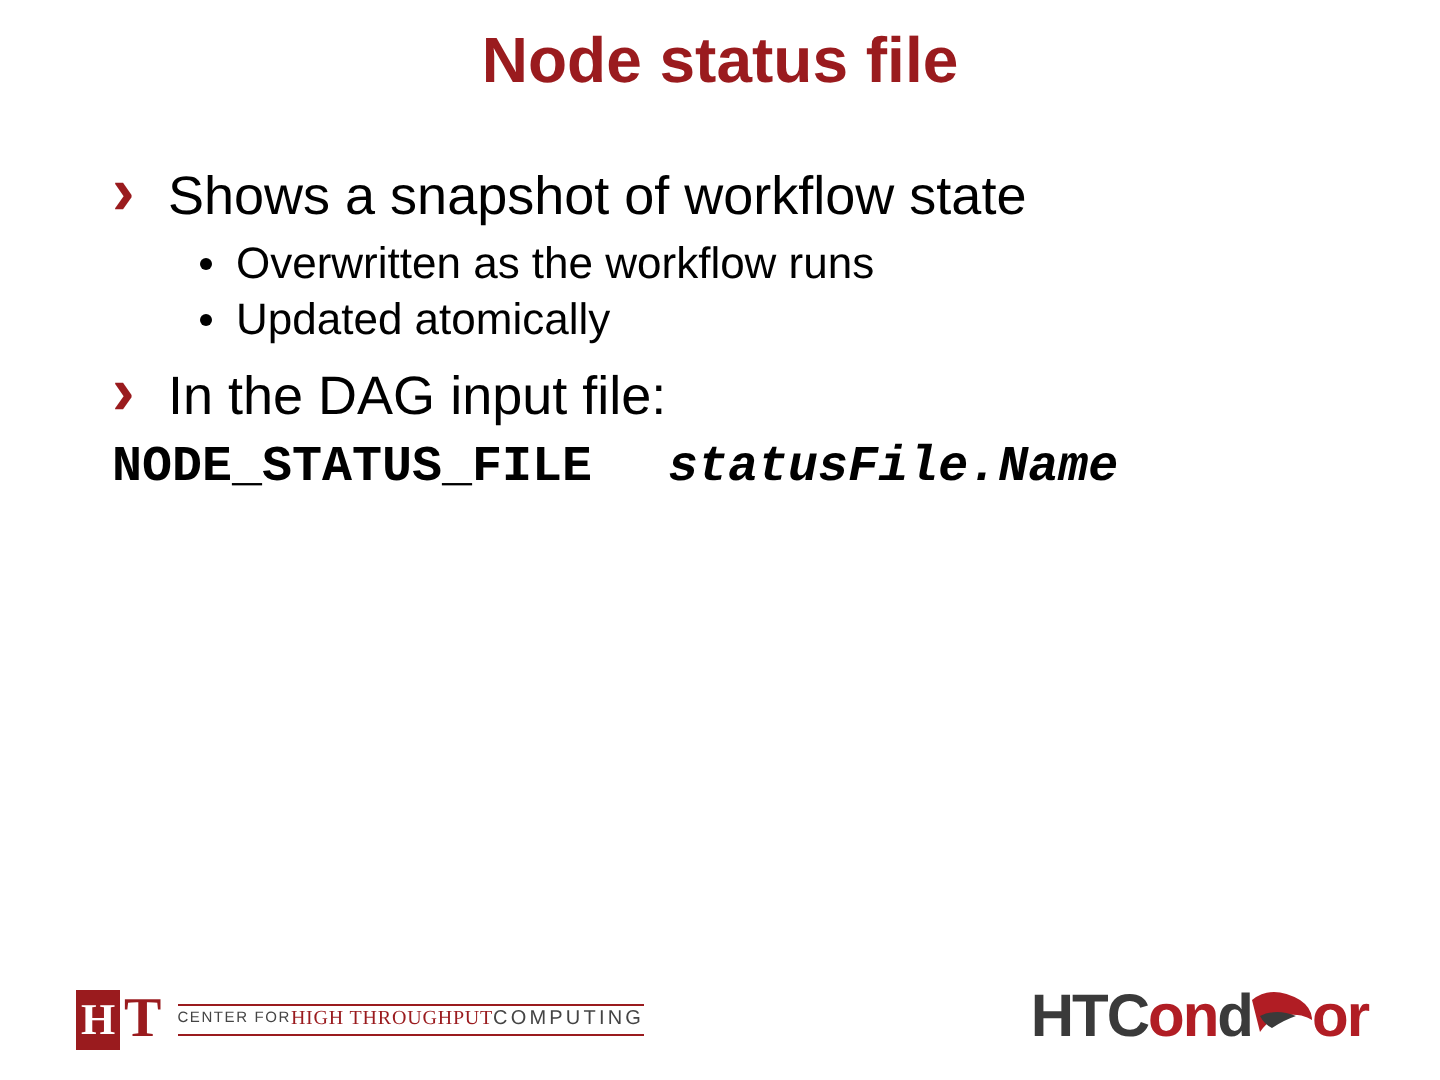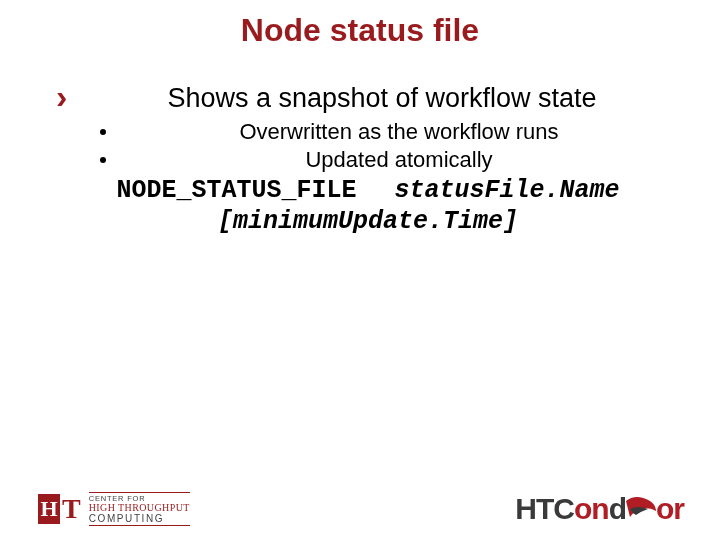--- a/index.html
+++ b/index.html
@@ -13,21 +13,20 @@
     text-align: center;
     font-size: 32px;
     font-weight: bold;
     color: #9a1b1e;
     padding-top: 12px;
     padding-bottom: 24px;
   }
   .content {
     padding-left: 56px;
     padding-right: 40px;
-    text-align: center;
   }
   .l1 {
     position: relative;
     font-size: 27px;
     color: #000;
     margin-top: 10px;
     margin-bottom: 4px;
     padding-left: 28px;
   }
   .l1::before {
@@ -102,21 +101,21 @@
   }
   .ht-t {
     color: #9a1b1e;
     font-weight: bold;
     font-size: 28px;
     font-family: Georgia, serif;
     margin-left: 2px;
   }
   .ht-text {
     display: flex;
-    flex-direction: column;
+    flex-direction: row;
     line-height: 1.05;
     border-top: 1px solid #9a1b1e;
     border-bottom: 1px solid #9a1b1e;
     padding: 2px 0 1px 0;
   }
   .ht-line1 {
     font-size: 7.5px;
     letter-spacing: 0.8px;
     color: #444;
   }
@@ -159,23 +158,23 @@
 <body>
 
 <div class="title">Node status file</div>
 
 <div class="content">
 
   <div class="l1">Shows a snapshot of workflow state</div>
   <div class="l2">Overwritten as the workflow runs</div>
   <div class="l2">Updated atomically</div>
 
+  <div class="l1">In the DAG input file:</div>
   <div class="code-block">
     <span class="code-kw">NODE_STATUS_FILE</span><span class="code-arg">statusFile.Name</span><br>
-    <span class="code-opt">[minimumUpdate.Time]</span>
   </div>
 
 
 </div>
 
 <div class="footer">
   <div class="logo-left">
     <div class="ht-block">
       <span class="ht-h">H</span>
       <span class="ht-t">T</span>

